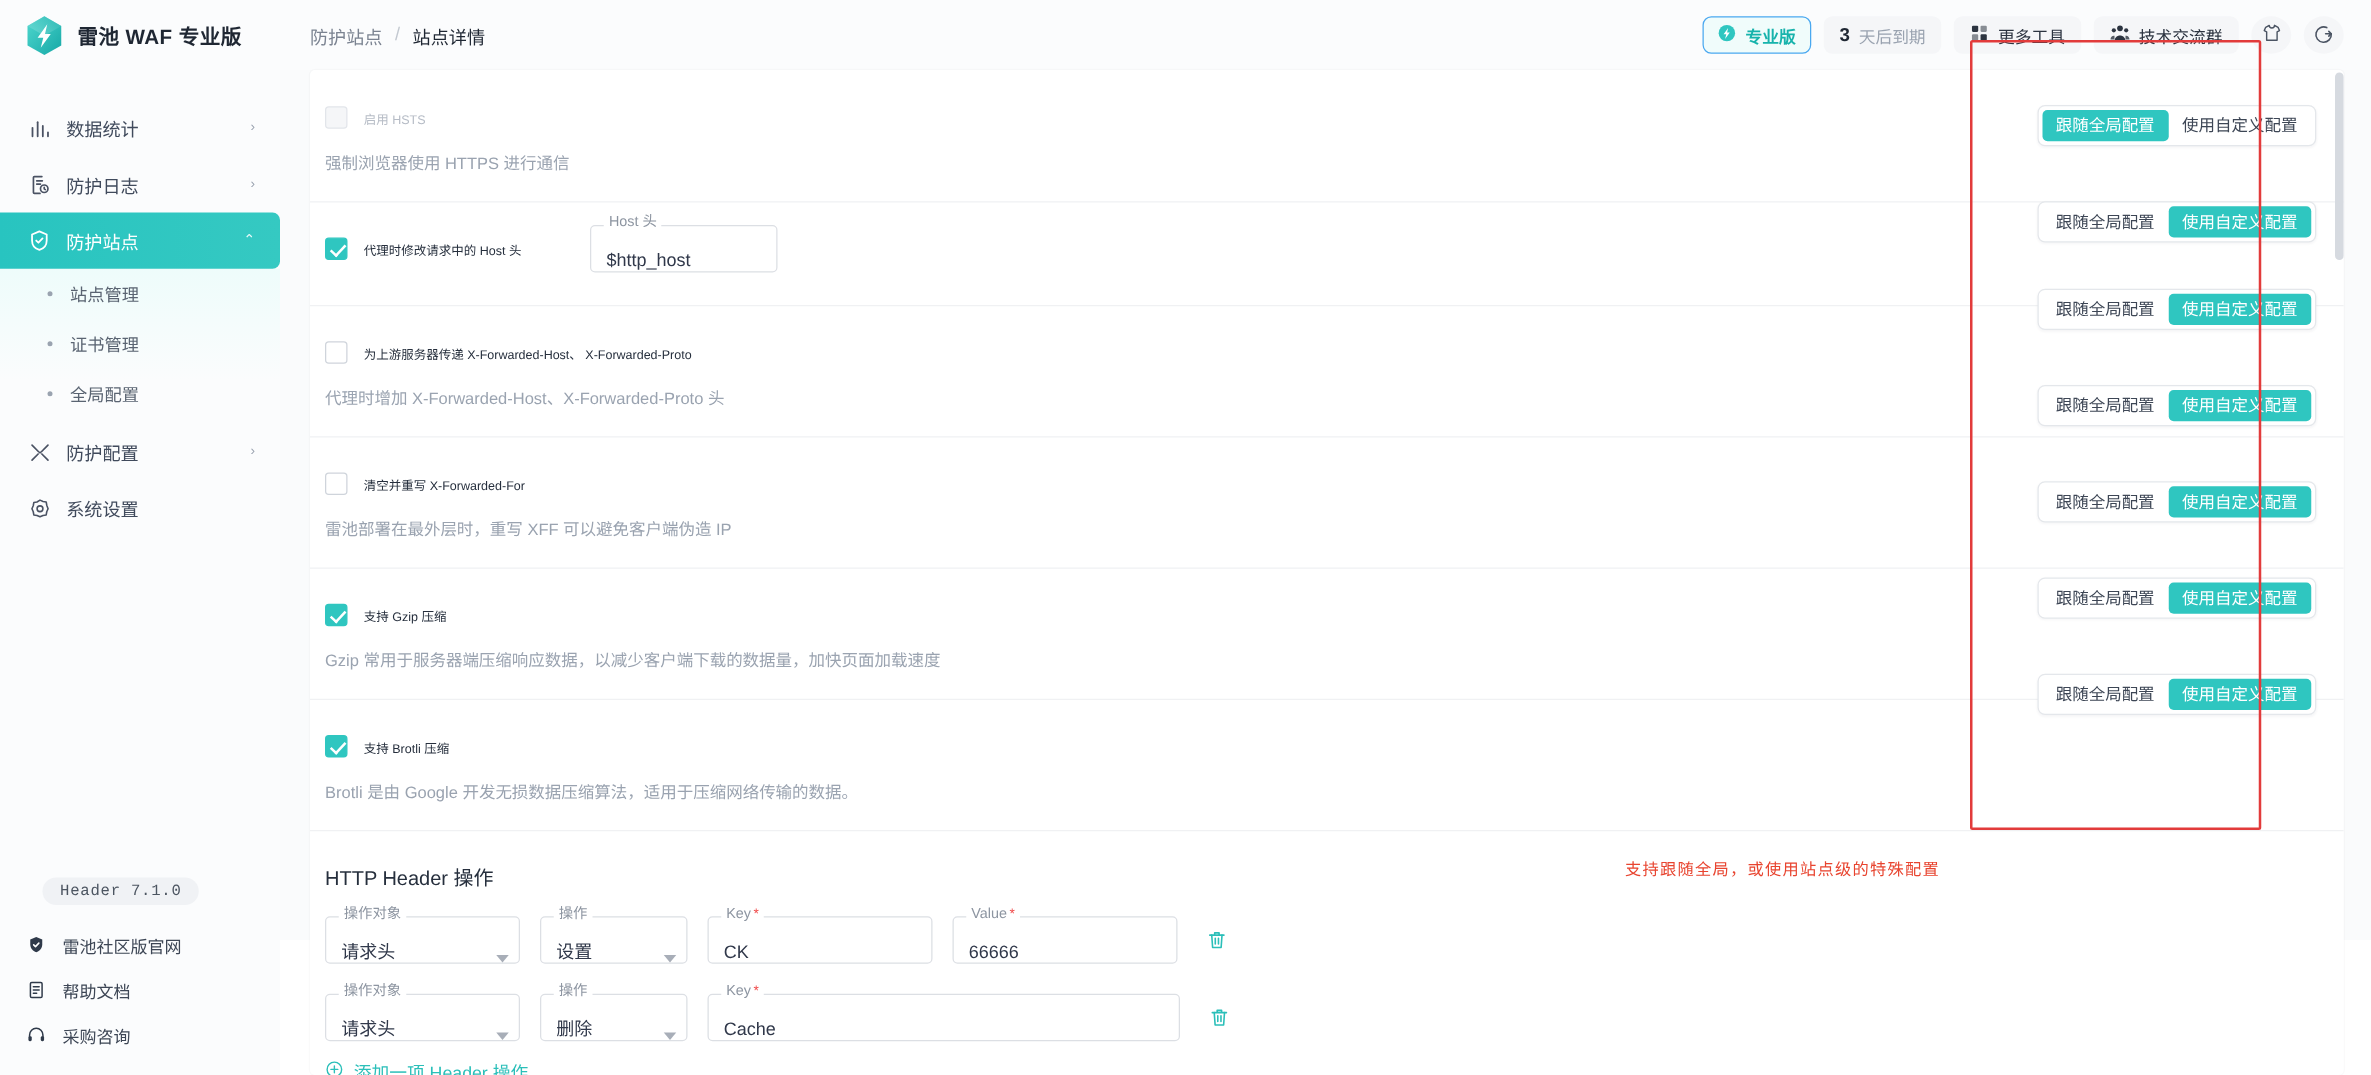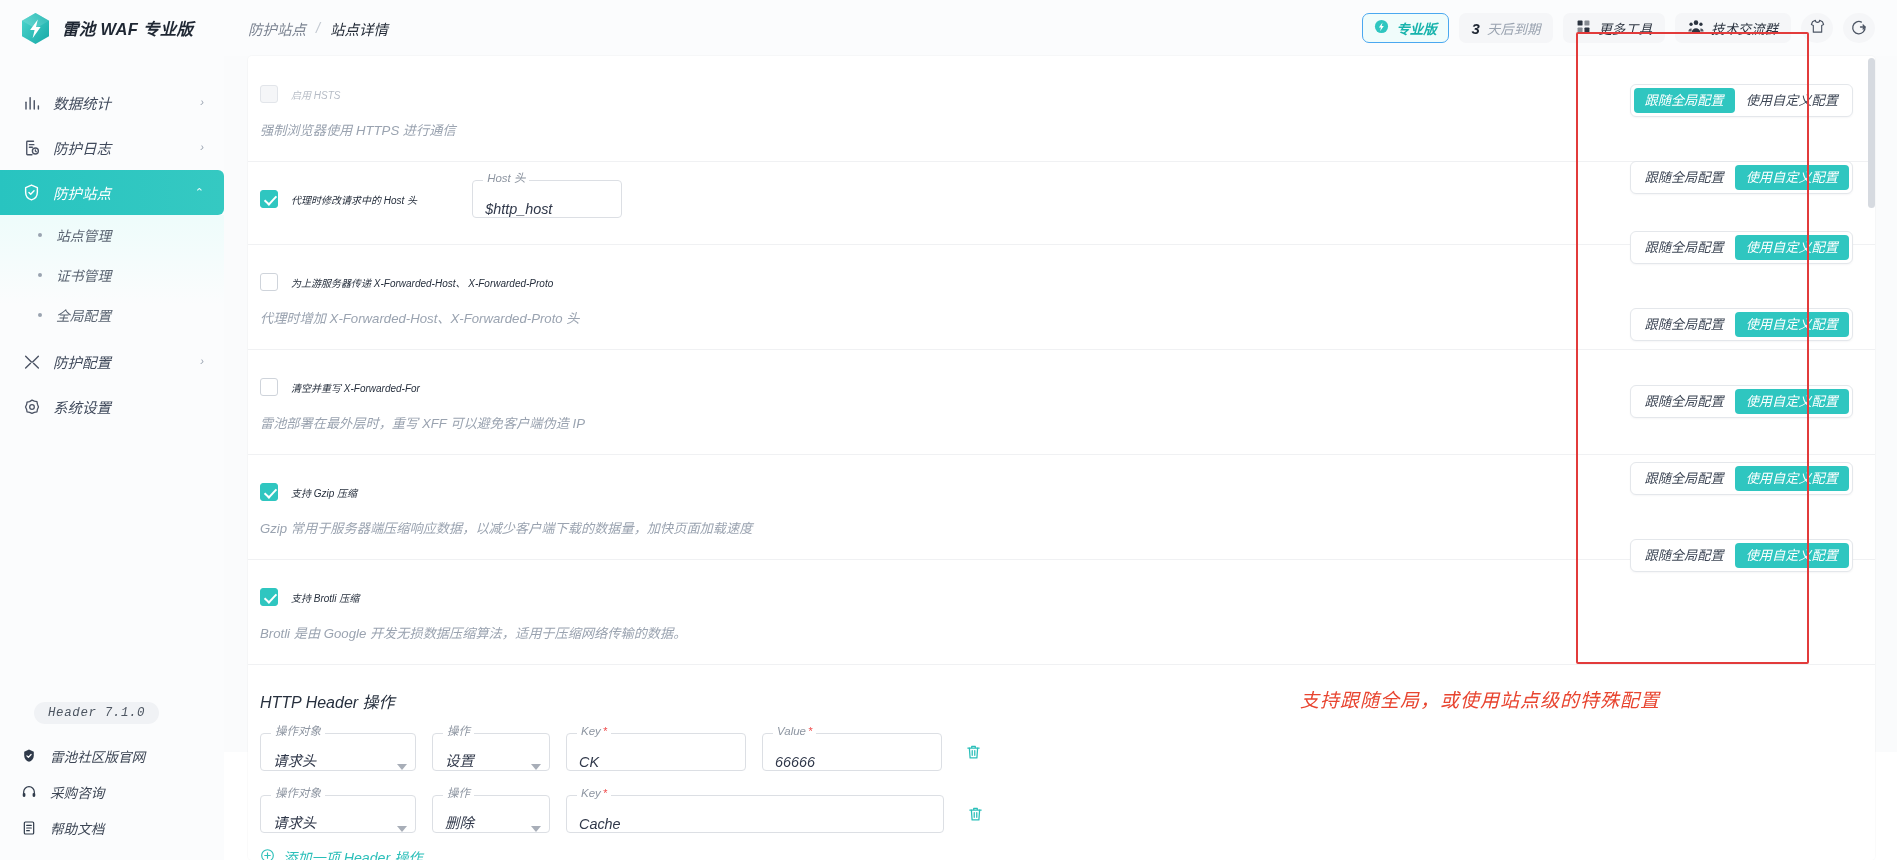--- a/index.html
+++ b/index.html
@@ -5,21 +5,21 @@
 <style>
   * { box-sizing: border-box; margin: 0; padding: 0; }
   html, body {
     width: 1897px; height: 860px;
     overflow: hidden;
     font-family: "Liberation Sans", "DejaVu Sans", sans-serif;
     background: #ffffff;
     color: #303133;
     -webkit-font-smoothing: antialiased;
   }
-  .app { position: relative; width: 1897px; height: 752px; display: flex; background: #fafbfc; font-style: italic; }
+  .app { position: relative; width: 1897px; height: 752px; display: flex; background: #fafbfc; }
 
   
   .sidebar {
     width: 224px; height: 860px; flex: 0 0 224px;
     background: #fbfcfd;
     display: flex; flex-direction: column;
     position: relative; z-index: 5;
   }
   .brand {
     height: 56px; display: flex; align-items: center; gap: 11px;
@@ -167,21 +167,21 @@
     color: #3d4655; line-height: 1; white-space: nowrap;
   }
   .seg .sgbtn.on { background: #2fc6c0; color: #fff; }
 
   
   .redbox {
     position: absolute; border: 2.5px solid #e23b3b; border-radius: 2px;
     pointer-events: none; z-index: 30;
   }
   .red-note {
-    position: absolute; color: #e8442f; font-size: 19px; letter-spacing: 1px;
+    position: absolute; color: #e8442f; font-size: 13px; letter-spacing: 1px;
     white-space: nowrap; z-index: 30;
   }
   .scrollbar {
     position: absolute; right: 0; top: 0; width: 7px; border-radius: 4px;
     background: #d6dae0;
   }
 </style>
 </head>
 <body>
 
@@ -295,37 +295,37 @@
           <svg width="16" height="16" viewBox="0 0 24 24" fill="#2f3a4a">
             <path d="M12 2.4 4.8 5.5v6c0 4.4 3 8 7.2 9.2 4.2-1.2 7.2-4.8 7.2-9.2v-6z"></path>
             <path d="M8.9 11.8l2.2 2.2 4-4.2" fill="none" stroke="#fff" stroke-width="1.9" stroke-linecap="round" stroke-linejoin="round"></path>
           </svg>
         </span>
         <span>雷池社区版官网</span>
       </div>
 
       <div class="foot-link">
         <span class="ico">
+          <svg width="16" height="16" viewBox="0 0 24 24" fill="none" stroke="#2f3a4a" stroke-width="1.8" stroke-linejoin="round">
+            <rect x="5" y="3" width="14" height="18" rx="1.6"></rect>
+            <path d="M8.5 8h7M8.5 12h7M8.5 16h4" stroke-linecap="round"></path>
+          </svg>
+        </span>
+        <span>帮助文档</span>
+      </div>
+
+      <div class="foot-link">
+        <span class="ico">
           <svg width="16" height="16" viewBox="0 0 24 24" fill="none" stroke="#2f3a4a" stroke-width="1.8" stroke-linecap="round">
             <path d="M4 14v-2a8 8 0 0 1 16 0v2"></path>
             <rect x="2.6" y="13.4" width="4" height="6" rx="1.7" fill="#2f3a4a" stroke="none"></rect>
             <rect x="17.4" y="13.4" width="4" height="6" rx="1.7" fill="#2f3a4a" stroke="none"></rect>
           </svg>
         </span>
         <span>采购咨询</span>
-      </div>
-
-      <div class="foot-link">
-        <span class="ico">
-          <svg width="16" height="16" viewBox="0 0 24 24" fill="none" stroke="#2f3a4a" stroke-width="1.8" stroke-linejoin="round">
-            <rect x="5" y="3" width="14" height="18" rx="1.6"></rect>
-            <path d="M8.5 8h7M8.5 12h7M8.5 16h4" stroke-linecap="round"></path>
-          </svg>
-        </span>
-        <span>帮助文档</span>
       </div>
     </div>
   </aside>
 
   <div class="main">
 
     <header class="topbar">
       <div class="crumb">
         <span class="c-root">防护站点</span>
         <span class="c-sep">/</span>

